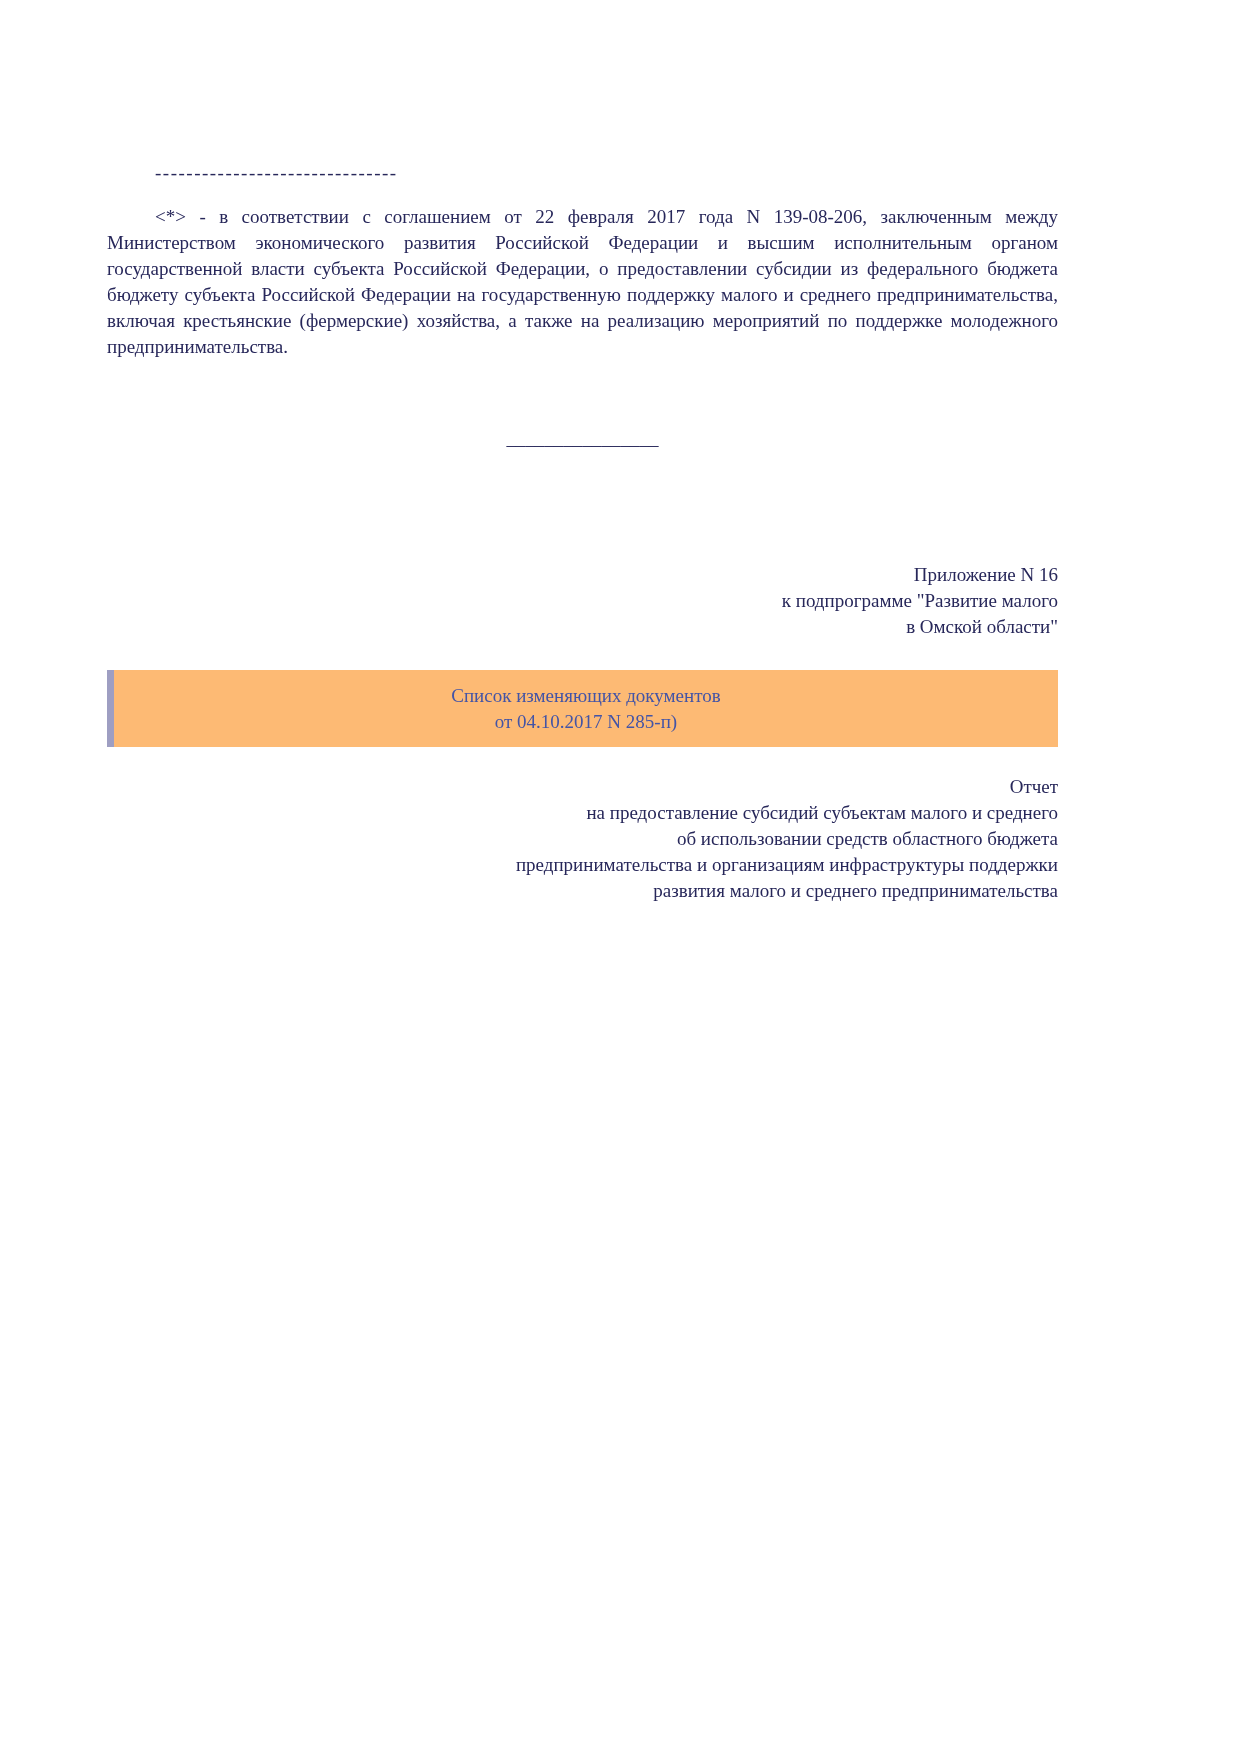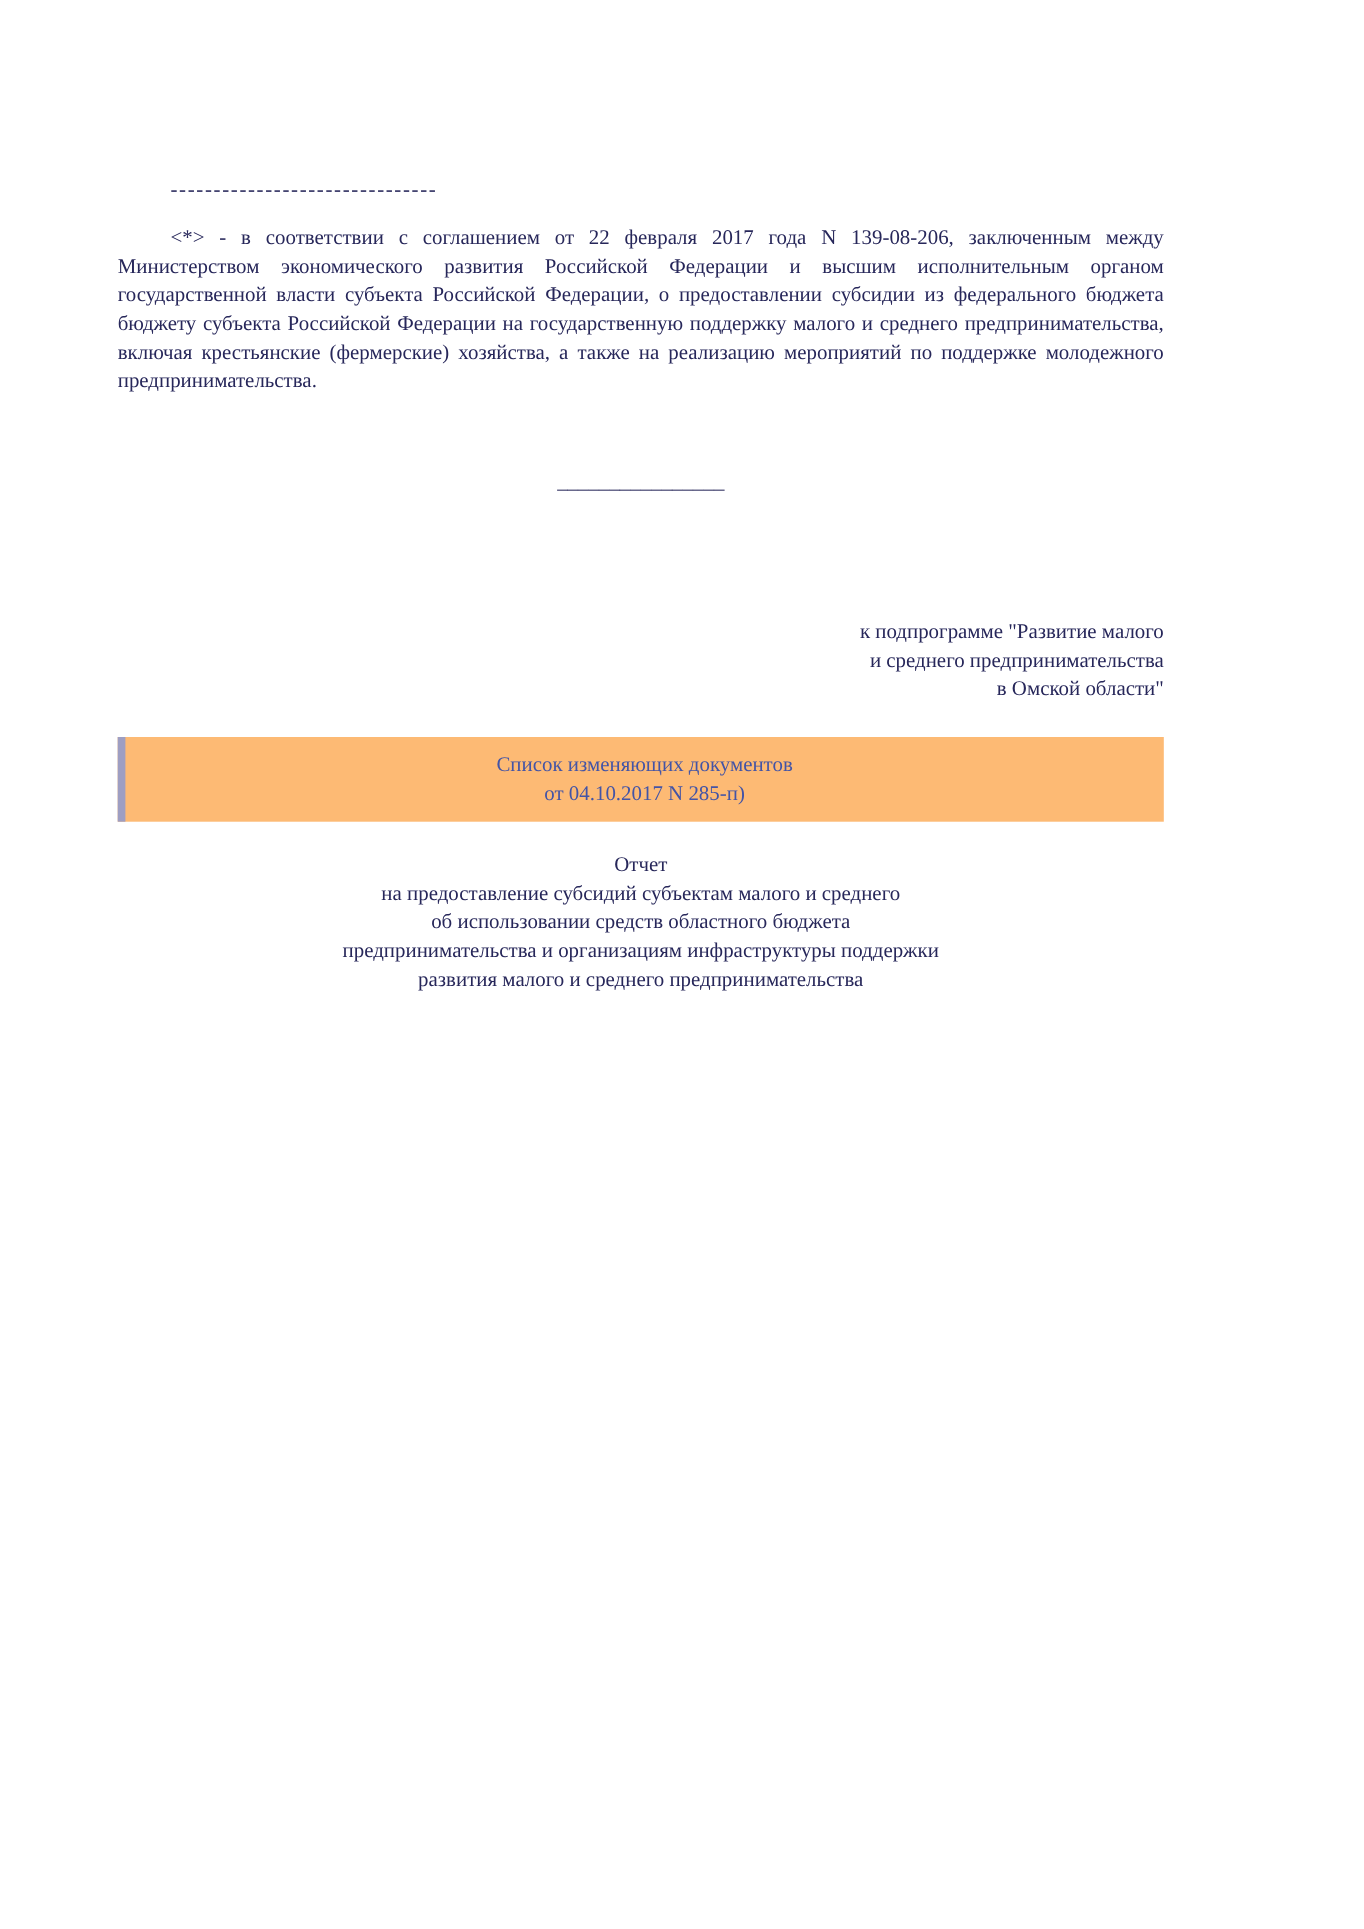--- a/index.html
+++ b/index.html
@@ -45,38 +45,38 @@
     margin-top: 30px;
     background: #fdba74;
     border-left: 7px solid #9e9ec2;
     text-align: center;
     color: #4354a6;
     line-height: 26px;
     padding: 13px 0 12px 0;
   }
   .report {
     margin-top: 27px;
-    text-align: center;
+    text-align: right;
     line-height: 26px;
   }
 </style>
 </head>
 <body>
 
 <div class="page">
 
   <div class="dashes">-------------------------------</div>
 
   <p class="para">&lt;*&gt; - в соответствии с соглашением от 22 февраля 2017 года N 139-08-206, заключенным между Министерством экономического развития Российской Федерации и высшим исполнительным органом государственной власти субъекта Российской Федерации, о предоставлении субсидии из федерального бюджета бюджету субъекта Российской Федерации на государственную поддержку малого и среднего предпринимательства, включая крестьянские (фермерские) хозяйства, а также на реализацию мероприятий по поддержке молодежного предпринимательства.</p>
 
   <div class="center-rule">________________</div>
 
   <div class="appendix">
+    <div>Приложение N 16</div>
     <div>к подпрограмме "Развитие малого</div>
-    <div>и среднего предпринимательства</div>
     <div>в Омской области"</div>
   </div>
 
   <div class="amend-box">
     <div>Список изменяющих документов</div>
     <div>от 04.10.2017 N 285-п)</div>
   </div>
 
   <div class="report">
     <div>Отчет</div>

